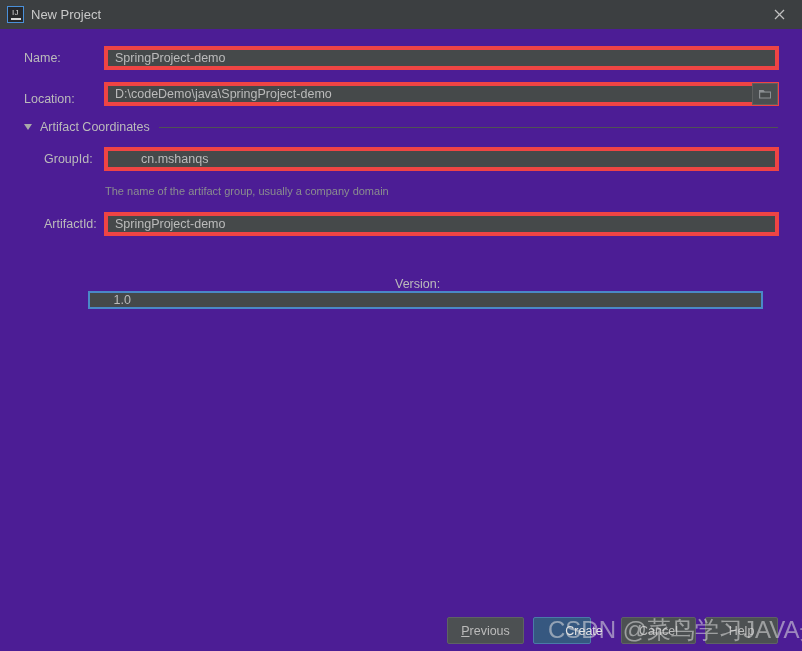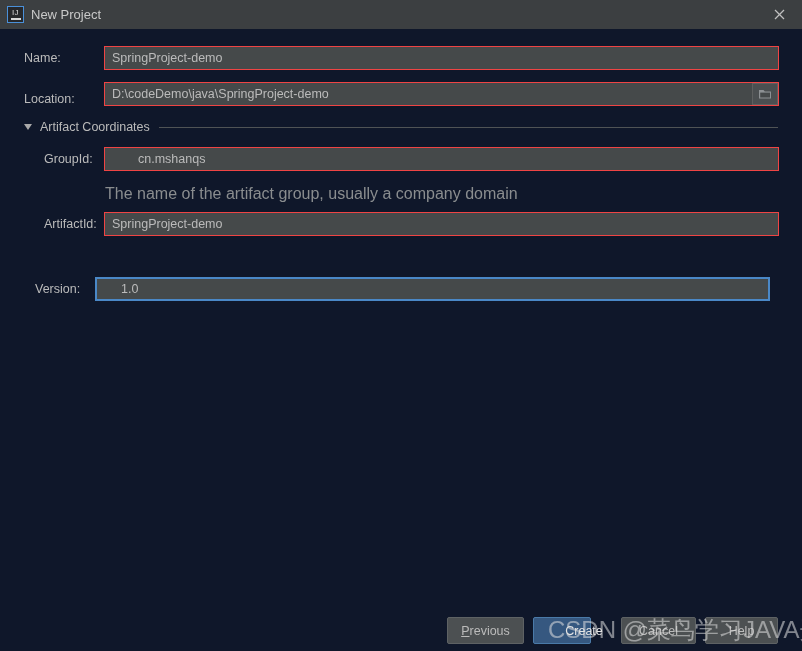--- a/index.html
+++ b/index.html
@@ -13,21 +13,21 @@
     overflow: hidden;
     font-family: "Liberation Sans", sans-serif;
     color: #bbbbbb;
     -webkit-font-smoothing: antialiased;
   }
 
   .dialog {
     position: relative;
     width: 802px;
     height: 651px;
-    background: #0f172a;
+    background: #4c1d95;
     box-sizing: border-box;
   }
 
   
   .titlebar {
     position: absolute;
     left: 0; top: 0;
     width: 802px;
     height: 29px;
     background: #3c3f41;
@@ -86,21 +86,21 @@
     align-items: center;
   }
   .field-label {
     font-size: 12.5px;
     color: #bbbbbb;
     white-space: nowrap;
     text-align: left;
   }
   .text-input {
     background: #45494a;
-    border: 1px solid #ef4444;
+    border: 4px solid #ef4444;
     box-sizing: border-box;
     color: #bbbbbb;
     font-family: "Liberation Sans", sans-serif;
     font-size: 12.5px;
     padding: 0 7px;
     height: 24px;
     line-height: 22px;
     outline: none;
   }
   .text-input::placeholder { color: #787878; }
@@ -149,21 +149,21 @@
   }
   .section-line {
     flex: 1 1 auto;
     height: 1px;
     background: #4f5355;
     margin-left: 9px;
   }
 
   .helper-text {
     position: absolute;
-    font-size: 16px;
+    font-size: 11px;
     color: #8a8d8f;
     white-space: nowrap;
   }
 
   
   .btn {
     position: absolute;
     height: 27px;
     background: #4c5052;
     border: 1px solid #5e6264;
@@ -244,21 +244,21 @@
     <div class="field-label" style="width:60px;">GroupId:</div>
     <input class="text-input" style="width: 675px; padding-left: 33px;" type="text" value="cn.mshanqs">
   </div>
   <div class="helper-text" style="left:105px; top:185px;">The name of the artifact group, usually a company domain</div>
 
   <div class="form-row" style="left:44px; top:212px; width:736px; height:24px;">
     <div class="field-label" style="width:60px;">ArtifactId:</div>
     <input class="text-input" style="width: 675px;" type="text" value="SpringProject-demo">
   </div>
 
-  <div class="form-row" style="left:35px; top:277px; width:736px; height:24px;">
+  <div class="form-row" style="left:57px; top:277px; width:736px; height:24px;flex-direction:column;">
     <div class="field-label" style="width:60px;">Version:</div>
     <input class="text-input focused" style="width: 675px;" type="text" value="1.0">
   </div>
 
   <button class="btn" style="left:447px; top:617px; width:77px;">
     <span class="mnemonic">P</span>
       <span>revious</span>
   </button>
 
   <button class="btn primary" style="left:533px; top:617px; width:58px;padding-left:44px;">

